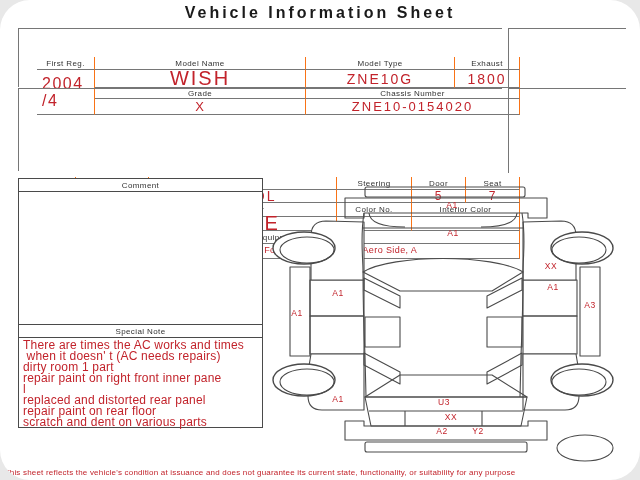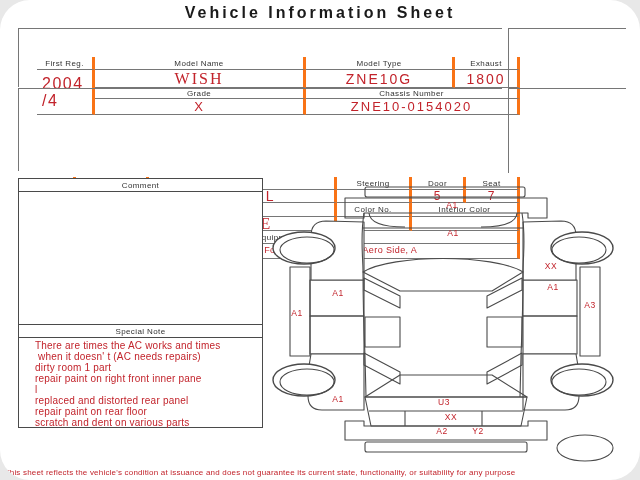--- a/index.html
+++ b/index.html
@@ -1,39 +1,39 @@
 <!DOCTYPE html>
 <html><head>
 <meta charset="utf-8">
 <style>
   html,body{margin:0;padding:0;background:#e8e8e8;}
   #sheet{
     position:relative;width:640px;height:480px;background:#ffffff;
     font-family:"Liberation Sans", sans-serif;overflow:hidden;border-radius:30px;
   }
-  .c{position:absolute;box-sizing:border-box;border-right:3px solid #f97316;border-bottom:1px solid #767676;
+  .c{position:absolute;box-sizing:border-box;border-right:1px solid #f97316;border-bottom:1px solid #767676;
      display:flex;align-items:center;justify-content:center;overflow:visible;}
   .blk{position:absolute;box-sizing:border-box;border-top:1px solid #767676;border-left:1px solid #767676;}
   .h{font-size:8px;color:#333;letter-spacing:.4px;white-space:nowrap;}
   .v{color:#c2232b;letter-spacing:1px;white-space:nowrap;}
   .v8{font-size:8.5px;font-weight:bold;letter-spacing:.3px;}
   .v12{font-size:12px;}
   .v13{font-size:13px;}
   .v14{font-size:14px;letter-spacing:2px;}
-  .v15{font-size:16px;letter-spacing:2px;font-family:Liberation Serif, serif;}
+  .v15{font-size:20px;letter-spacing:2px;}
   .v16{font-size:16px;letter-spacing:1.5px;}
   .pre{white-space:pre-wrap;}
   .left{justify-content:flex-start;padding-left:5px;}
   #title{position:absolute;left:0;top:4px;width:640px;text-align:center;
      font-size:16px;font-weight:600;letter-spacing:3px;color:#1a1a1a;}
   .boxhdr{position:absolute;left:0;top:0;right:0;height:13px;box-sizing:border-box;
      border-bottom:1px solid #4a4a4a;display:flex;align-items:center;justify-content:center;
      font-size:8px;color:#333;letter-spacing:.4px;}
   .notebox{position:absolute;box-sizing:border-box;border:1px solid #4a4a4a;background:#fff;}
-  #note-text{position:absolute;left:16px;top:15px;right:2px;color:#c2232b;font-size:10px;
+  #note-text{position:absolute;left:4px;top:15px;right:2px;color:#c2232b;font-size:12px;
      line-height:11px;white-space:pre-wrap;letter-spacing:.2px;}
   #equip-val{font-size:9px;line-height:8px;letter-spacing:.4px;align-items:flex-start;padding-top:2px;}
   #footer{position:absolute;left:0;top:468px;width:520px;text-align:center;
      font-size:8px;color:#c2232b;letter-spacing:.2px;}
   #diagram{position:absolute;left:262px;top:180px;width:378px;height:300px;}
   #diagram svg{position:absolute;left:0;top:0;}
   .dmg{position:absolute;transform:translate(-50%,-50%);color:#c2232b;font-size:8.5px;
      letter-spacing:.5px;white-space:nowrap;}
 </style>
 </head>

